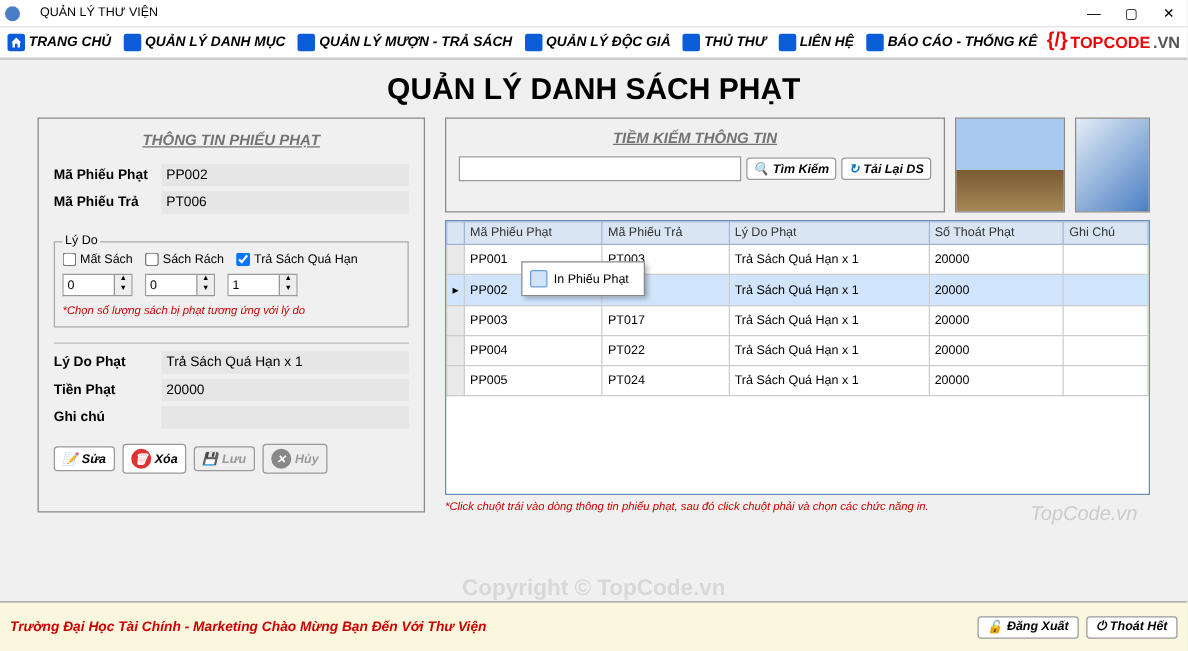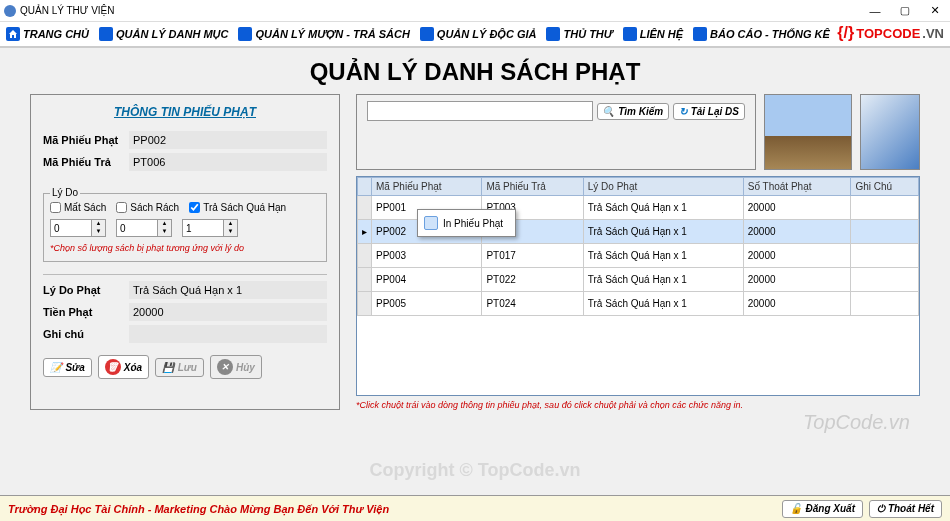--- a/index.html
+++ b/index.html
@@ -1,33 +1,33 @@
 <!DOCTYPE html>
 <html><head>
 <meta charset="utf-8">
 <style>
 *{box-sizing:border-box;margin:0;padding:0;font-family:Arial,sans-serif}
 body{width:950px;height:521px;background:#f0f0f0;overflow:hidden;position:relative}
 .titlebar{height:22px;background:#fff;display:flex;align-items:center;justify-content:space-between;font-size:10px;border-bottom:1px solid #ddd}
-.titlebar-left{display:flex;align-items:center;gap:4px;padding-left:4px}
+.titlebar-left{display:flex;align-items:center;gap:16px;padding-left:4px}
 .titlebar-left .appicon{width:12px;height:12px;background:#4a7ec7;border-radius:50%}
 .titlebar-right{display:flex;gap:0}
 .winbtn{width:30px;height:20px;display:flex;align-items:center;justify-content:center;font-size:11px;cursor:default}
 .menubar{height:26px;background:#fff;display:flex;align-items:center;gap:10px;padding:0 6px;border-bottom:2px solid #ccc;position:relative}
 .menuitem{display:flex;align-items:center;gap:3px;font-size:11px;font-weight:bold;font-style:italic;color:#000}
 .blueicon{width:14px;height:14px;background:#0b5cd8;border-radius:2px;display:flex;align-items:center;justify-content:center}
 .blueicon svg{fill:#fff}
 .brand{position:absolute;right:6px;top:2px;font-size:13px;font-weight:bold;display:flex;align-items:center;gap:2px}
 .brand .red{color:#e80707}
 .brand .gray{color:#555}
 .brand .braces{color:#e80707;font-size:16px}
 .pagetitle{text-align:center;font-weight:bold;font-size:24px;padding:10px 0 8px}
 .content{display:flex;gap:16px;padding:0 30px}
 .leftpanel{width:310px;border:1px solid #888;padding:8px 12px 10px;background:#f0f0f0}
-.section-title{text-align:center;color:#0369a1;font-weight:bold;font-style:italic;text-decoration:underline;font-size:12px;padding:2px 0 8px}
+.section-title{text-align:center;color:#737373;font-weight:bold;font-style:italic;text-decoration:underline;font-size:12px;padding:2px 0 8px}
 .frow{display:flex;align-items:center;margin:4px 0;font-size:11px}
 .flabel{width:86px;font-weight:bold}
 .finput{flex:1;height:18px;background:#e6e6e6;border:none;padding:0 4px;font-size:11px}
 .reason-box{border:1px solid #aaa;margin:22px 0 4px;padding:4px 6px 8px;position:relative}
 .reason-box .legend{position:absolute;top:-7px;left:6px;background:#f0f0f0;font-size:10px;padding:0 2px}
 .chkrow{display:flex;gap:10px;font-size:10px;margin:4px 0 6px}
 .chkrow label{display:flex;align-items:center;gap:3px}
 .numrow{display:flex;gap:10px}
 .numctl{display:flex;width:56px;height:18px;border:1px solid #999}
 .numctl input{width:40px;border:none;font-size:10px;padding:0 3px}
@@ -51,24 +51,24 @@
 .imgbox2{width:60px;height:76px;border:1px solid #888;background:linear-gradient(135deg,#e3ecf6 0%,#4b7fc3 100%)}
 .grid{border:1px solid #6c8eb5;margin-top:6px;background:#fff;height:220px;position:relative}
 .grid table{width:100%;border-collapse:collapse;font-size:10px}
 .grid th{background:#d9e5f3;border:1px solid #9db6d6;padding:3px 4px;text-align:left;font-weight:normal;color:#333}
 .grid td{border:1px solid #ccc;padding:6px 4px}
 .grid .sel td{background:#d0e4fb}
 .rowhdr{width:14px;background:#e9e9e9;border:1px solid #bbb}
 .ctxmenu{position:absolute;top:32px;left:60px;background:#fff;border:1px solid #888;box-shadow:2px 2px 4px rgba(0,0,0,0.3);font-size:10px;padding:3px 0;z-index:5}
 .ctxitem{display:flex;align-items:center;gap:5px;padding:3px 12px 3px 6px}
 .ctxicon{width:14px;height:14px;background:#cfe3fa;border:1px solid #6ba0df;border-radius:2px}
-.watermark{position:absolute;right:40px;bottom:87px;color:#ccc;font-size:20px;font-style:italic}
+.watermark{position:absolute;right:40px;bottom:100px;color:#ccc;font-size:16px;font-style:italic}
 .wm2{position:absolute;left:0;right:0;bottom:40px;text-align:center;color:#d8d8d8;font-size:18px;font-weight:bold}
 .hint{color:#c00;font-style:italic;font-size:9px;margin-top:4px}
-.footer{position:absolute;bottom:0;left:0;right:0;height:26px;background:#faf7de;border-top:1px solid #999;display:flex;align-items:center;justify-content:space-between;padding:0 8px}
+.footer{position:absolute;bottom:0;left:0;right:0;height:40px;background:#faf7de;border-top:1px solid #999;display:flex;align-items:center;justify-content:space-between;padding:0 8px}
 .footer-text{color:#c00;font-weight:bold;font-style:italic;font-size:11px}
 .footer-btns{display:flex;gap:6px}
 .fbtn{display:flex;align-items:center;gap:3px;border:1px solid #999;background:#fff;border-radius:3px;padding:2px 7px;font-size:10px;font-weight:bold;font-style:italic}
 input[type=checkbox],input[type=radio]{width:11px;height:11px}
 </style>
 </head>
 <body>
 
 <div class="titlebar">
   <div class="titlebar-left">
@@ -205,20 +205,21 @@
       <div class="actbtn disabled">
           <span class="circicon" style="background:#888">✕</span>
           <span>Hủy</span>
         </div>
     </div>
   </div>
 
   <div class="rightpanel">
     <div class="topright">
       <div class="searchbox">
+        <div class="section-title">TIỀM KIẾM THÔNG TIN</div>
         <div class="searchctrl">
           <input style="">
           <div class="sbtn">
               <span>🔍</span>
               <span>Tìm Kiếm</span>
             </div>
           <div class="sbtn">
               <span style="color:#0a76c7">↻</span>
               <span>Tải Lại DS</span>
             </div>

